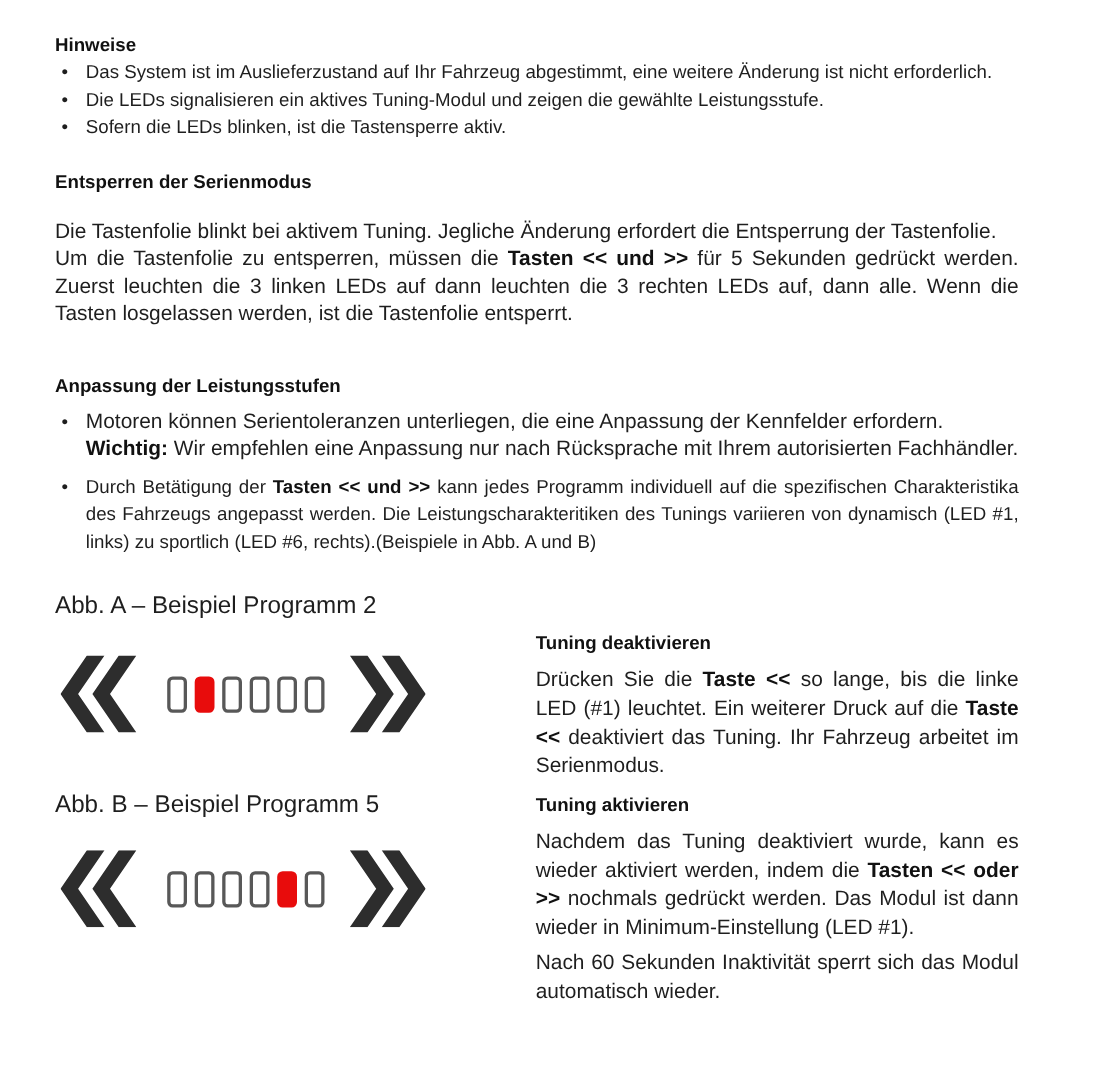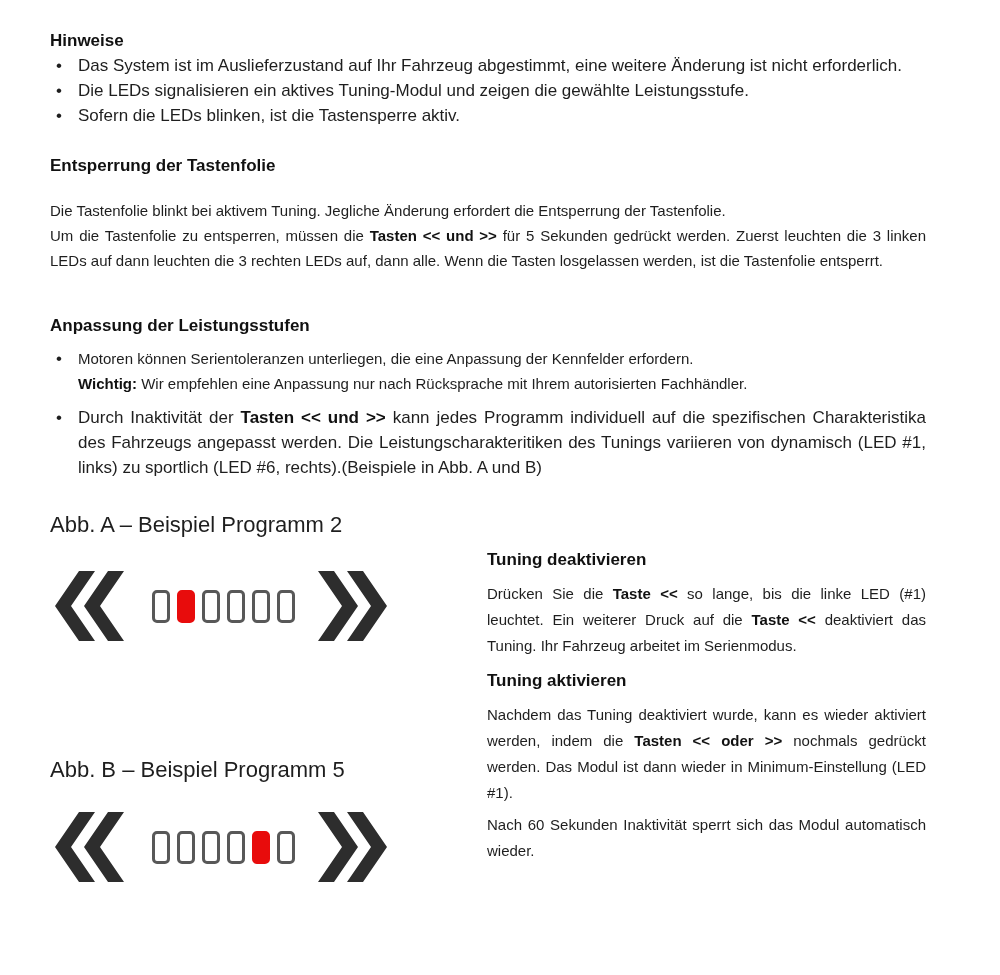--- a/index.html
+++ b/index.html
@@ -21,21 +21,21 @@
     width:976px;height:975px;
     padding:28px 50px 0 50px;
     background:var(--page-bg);
     overflow:hidden;
   }
   h2{
     margin:0;
     font-size:17px;line-height:25px;
     font-weight:bold;color:var(--heading);
   }
-  p{margin:0;font-size:15px;line-height:25px;}
+  p{margin:0;font-size:19px;line-height:25px;}
   .just{text-align:justify;}
   ul{list-style:none;margin:0;padding:0;}
   li{
     position:relative;
     padding-left:28px;
     font-size:17px;line-height:25px;
   }
   li::before{
     content:"\2022";
     position:absolute;left:6px;top:0;
@@ -49,21 +49,21 @@
   .sec-anpassung-li2{margin-top:9px;}
   
   .bottom{
     display:flex;
     margin-top:32px;
   }
   .col-left{width:437px;flex:0 0 437px;}
   .col-right{flex:1;}
   .col-right p{line-height:26px;}
   .caption{font-size:22px;line-height:25px;}
-  .caption-b{margin-top:116px;}
+  .caption-b{margin-top:52px;}
   .led-figure{
     display:flex;align-items:center;
     margin-top:34px;margin-left:5px;
   }
   .led-figure.fig-b{margin-top:30px;}
   .chev{flex:0 0 auto;display:block;}
   .chev polygon{fill:var(--chevron);}
   .leds{
     display:flex;gap:7px;align-items:center;
     margin:0 23px 0 28px;
@@ -88,31 +88,31 @@
 
 <div class="page">
 
   <h2>Hinweise</h2>
   <ul>
     <li class="just"><span>Das System ist im Auslieferzustand auf Ihr Fahrzeug abgestimmt, eine weitere Änderung ist nicht erforderlich.</span></li>
     <li><span>Die LEDs signalisieren ein aktives Tuning-Modul und zeigen die gewählte Leistungsstufe.</span></li>
     <li><span>Sofern die LEDs blinken, ist die Tastensperre aktiv.</span></li>
   </ul>
 
-  <h2 class="sec-entsperren-h">Entsperrung der Tastenfolie</h2>
+  <h2 class="sec-entsperren-h">Entsperren der Serienmodus</h2>
   <p class="sec-entsperren-p1"><span>Die Tastenfolie blinkt bei aktivem Tuning. Jegliche Änderung erfordert die Entsperrung der Tastenfolie.</span></p>
   <p class="just"><span>Um die Tastenfolie zu entsperren, müssen die </span><b>Tasten &lt;&lt; und &gt;&gt;</b><span> für 5 Sekunden gedrückt werden. Zuerst leuchten die 3 linken LEDs auf dann leuchten die 3 rechten LEDs auf, dann alle. Wenn die Tasten losgelassen werden, ist die Tastenfolie entsperrt.</span></p>
 
   <h2 class="sec-anpassung-h">Anpassung der Leistungsstufen</h2>
   <ul class="sec-anpassung-ul">
     <li>
       <p><span>Motoren können Serientoleranzen unterliegen, die eine Anpassung der Kennfelder erfordern.</span></p>
       <p><b>Wichtig:</b><span> Wir empfehlen eine Anpassung nur nach Rücksprache mit Ihrem autorisierten Fachhändler.</span></p>
     </li>
-    <li class="just sec-anpassung-li2"><span>Durch Inaktivität der </span><b>Tasten &lt;&lt; und &gt;&gt;</b><span> kann jedes Programm individuell auf die spezifischen Charakteristika des Fahrzeugs angepasst werden. Die Leistungscharakteritiken des Tunings variieren von dynamisch (LED #1, links) zu sportlich (LED #6, rechts).(Beispiele in Abb. A und B)</span></li>
+    <li class="just sec-anpassung-li2"><span>Durch Betätigung der </span><b>Tasten &lt;&lt; und &gt;&gt;</b><span> kann jedes Programm individuell auf die spezifischen Charakteristika des Fahrzeugs angepasst werden. Die Leistungscharakteritiken des Tunings variieren von dynamisch (LED #1, links) zu sportlich (LED #6, rechts).(Beispiele in Abb. A und B)</span></li>
   </ul>
 
   <div class="bottom">
 
     <div class="col-left">
       <p class="caption">Abb. A – Beispiel Programm 2</p>
 
       <div class="led-figure">
         <svg class="chev" width="69" height="70" viewBox="0 0 69 70">
           <polygon points="24,0 0,35 24,70 40,70 16,35 40,0"></polygon>

